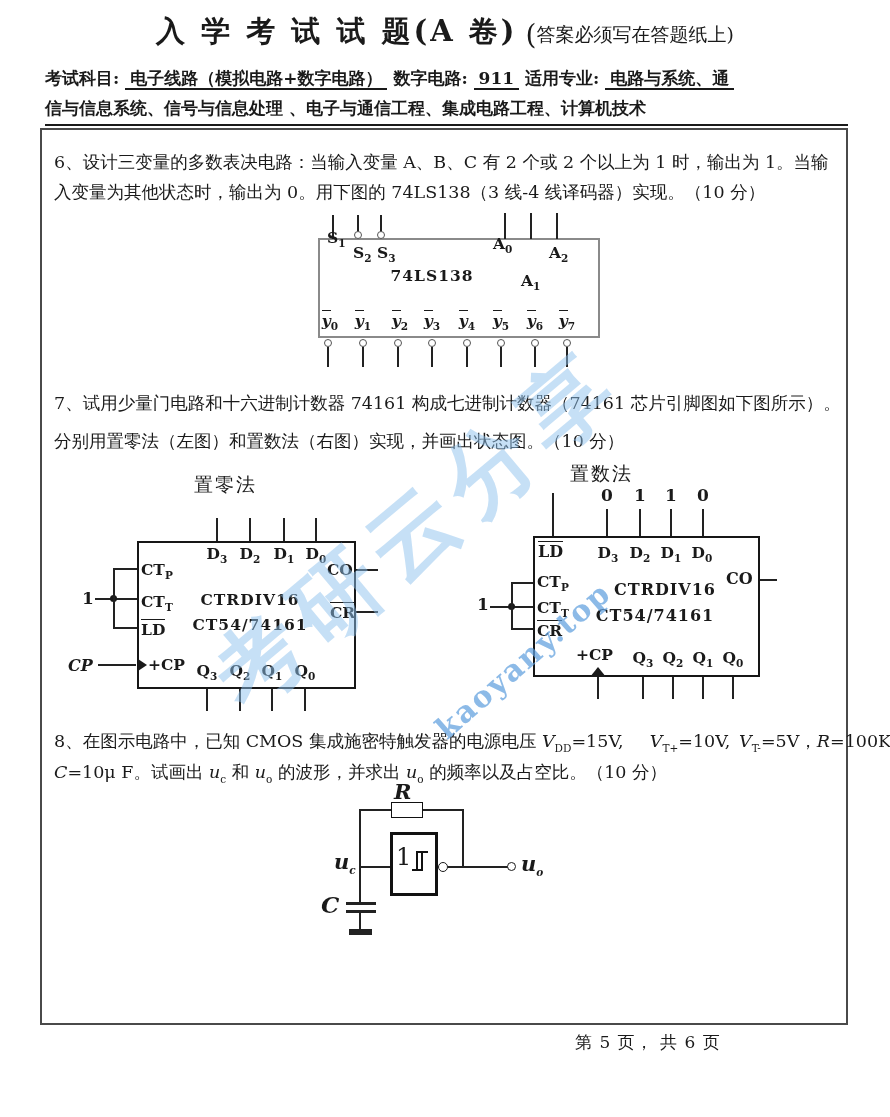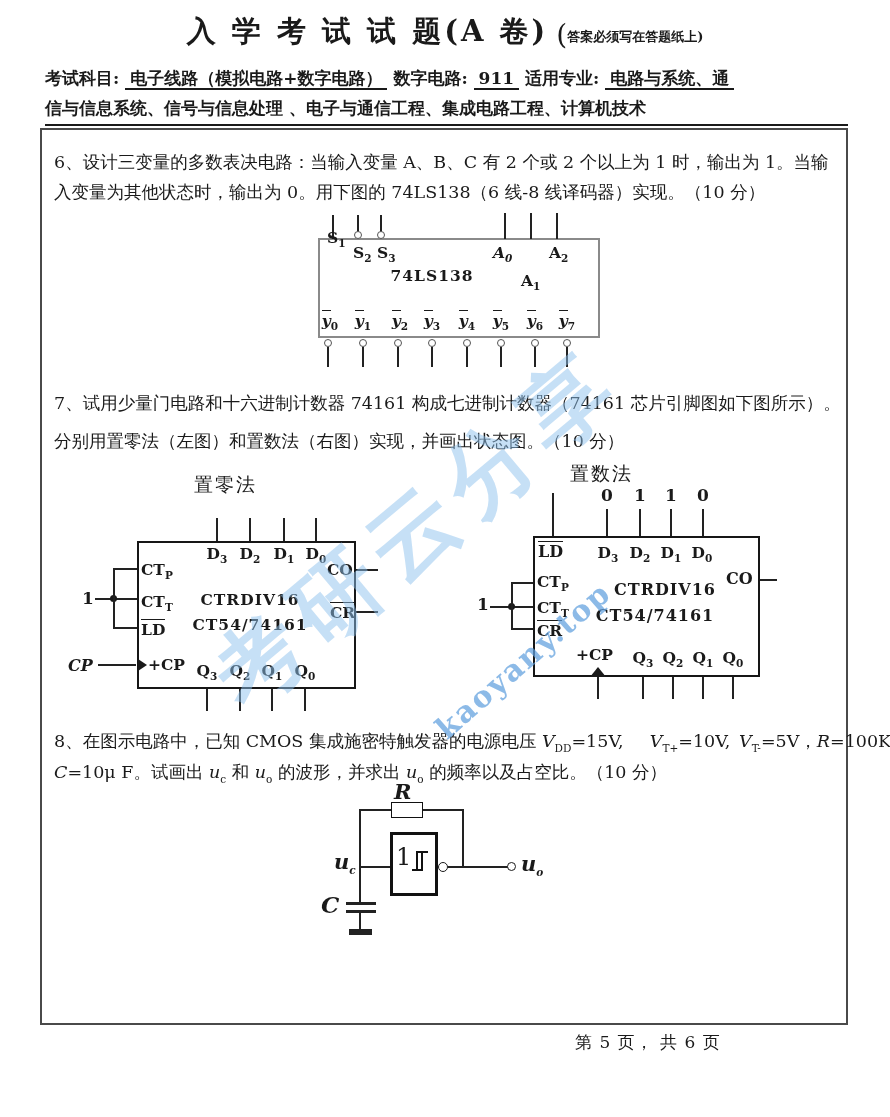--- a/index.html
+++ b/index.html
@@ -12,21 +12,21 @@
   .it{font-style:italic;}
   sub{font-size:10.5px;line-height:0;}
   .ov{display:inline-block;border-top:1.7px solid #1a1a1a;line-height:1.1;padding-top:1px;}
   .bub{position:absolute;width:8px;height:8px;border:1.6px solid #555;border-radius:50%;
        background:#fff;box-sizing:border-box;}
   .dot{position:absolute;width:7px;height:7px;border-radius:50%;background:#1a1a1a;}
   .box{position:absolute;box-sizing:border-box;}
   .title-row{position:absolute;top:12px;left:0;width:100%;text-align:center;white-space:nowrap;}
   .title-main{font-size:29px;font-weight:bold;letter-spacing:3px;}
   .title-paren{font-size:28px;font-weight:normal;vertical-align:-3px;padding-left:8px;}
-  .title-note{font-size:13px;font-weight:bold;}
+  .title-note{font-size:19px;font-weight:normal;}
   .hdr{position:absolute;left:45px;top:64px;width:803px;font-size:17px;font-weight:bold;
        line-height:28px;white-space:nowrap;}
   .uv{border-bottom:2px solid #1a1a1a;padding:0 5px;}
   .hdr-line2{display:block;border-bottom:2px solid #1a1a1a;padding-bottom:2px;margin-top:2px;}
   .main-box{position:absolute;left:40px;top:128px;width:808px;height:897px;
             border:2px solid #4a4a4a;box-sizing:border-box;}
   .qtext{position:absolute;font-size:17.5px;white-space:nowrap;}
   .chipname{position:absolute;font-size:15.5px;font-weight:bold;letter-spacing:1px;text-align:center;}
   .dg-title{position:absolute;font-size:19px;letter-spacing:2px;}
   .footer{position:absolute;left:575px;top:1031px;font-size:17px;letter-spacing:1px;}
@@ -62,38 +62,38 @@
     <span>数字电路:</span>
     <span class="uv">911</span>
     <span>适用专业:</span>
     <span class="uv">电路与系统、通</span>
     <span class="hdr-line2">信与信息系统、信号与信息处理 、电子与通信工程、集成电路工程、计算机技术</span>
   </div>
 
   <div class="main-box"></div>
 
   <div class="qtext" style="left:54px;top:150px;">6、设计三变量的多数表决电路：当输入变量 A、B、C 有 2 个或 2 个以上为 1 时，输出为 1。当输</div>
-  <div class="qtext" style="left:54px;top:180px;">入变量为其他状态时，输出为 0。用下图的 74LS138（6 线-8 线译码器）实现。（10 分）</div>
+  <div class="qtext" style="left:54px;top:180px;">入变量为其他状态时，输出为 0。用下图的 74LS138（3 线-4 线译码器）实现。（10 分）</div>
 
   <div class="grp">
     <div class="box" style="left:318px;top:238px;width:282px;height:100px;border:2px solid #8a8a8a;"></div>
 
     <div class="ln" style="left:332px;top:215px;width:1.7px;height:24px;"></div>
     <div class="ln" style="left:357px;top:215px;width:1.7px;height:17px;"></div>
     <div class="ln" style="left:380px;top:215px;width:1.7px;height:17px;"></div>
     <div class="bub" style="left:354px;top:231px;"></div>
     <div class="bub" style="left:377px;top:231px;"></div>
     <div class="ln" style="left:504px;top:213px;width:1.7px;height:26px;"></div>
     <div class="ln" style="left:530px;top:213px;width:1.7px;height:26px;"></div>
     <div class="ln" style="left:556px;top:213px;width:1.7px;height:26px;"></div>
 
     <div class="pl" style="left:327px;top:228px;"><span>S</span><sub>1</sub></div>
     <div class="pl" style="left:353px;top:243px;"><span>S</span><sub>2</sub></div>
     <div class="pl" style="left:377px;top:243px;"><span>S</span><sub>3</sub></div>
-    <div class="pl" style="left:493px;top:243px;font-style:italic;"><span>A</span><sub>0</sub></div>
+    <div class="pl" style="left:493px;top:234px;"><span>A</span><sub>0</sub></div>
     <div class="pl" style="left:521px;top:243px;margin-top:28px;"><span>A</span><sub>1</sub></div>
     <div class="pl" style="left:549px;top:243px;"><span>A</span><sub>2</sub></div>
     <div class="chipname" style="left:318px;top:266px;width:228px;">74LS138</div>
 
     <div class="pl ctr" style="left:318px;top:310px;width:20px;text-align:right;"><span class="ov it">y</span><sub>0</sub></div>
     <div class="pl ctr" style="left:353px;top:310px;width:20px;"><span class="ov it">y</span><sub>1</sub></div>
     <div class="pl ctr" style="left:388px;top:310px;width:20px;text-align:right;"><span class="ov it">y</span><sub>2</sub></div>
     <div class="pl ctr" style="left:422px;top:310px;width:20px;"><span class="ov it">y</span><sub>3</sub></div>
     <div class="pl ctr" style="left:457px;top:310px;width:20px;text-align:center;"><span class="ov it">y</span><sub>4</sub></div>
     <div class="pl ctr" style="left:491px;top:310px;width:20px;"><span class="ov it">y</span><sub>5</sub></div>

